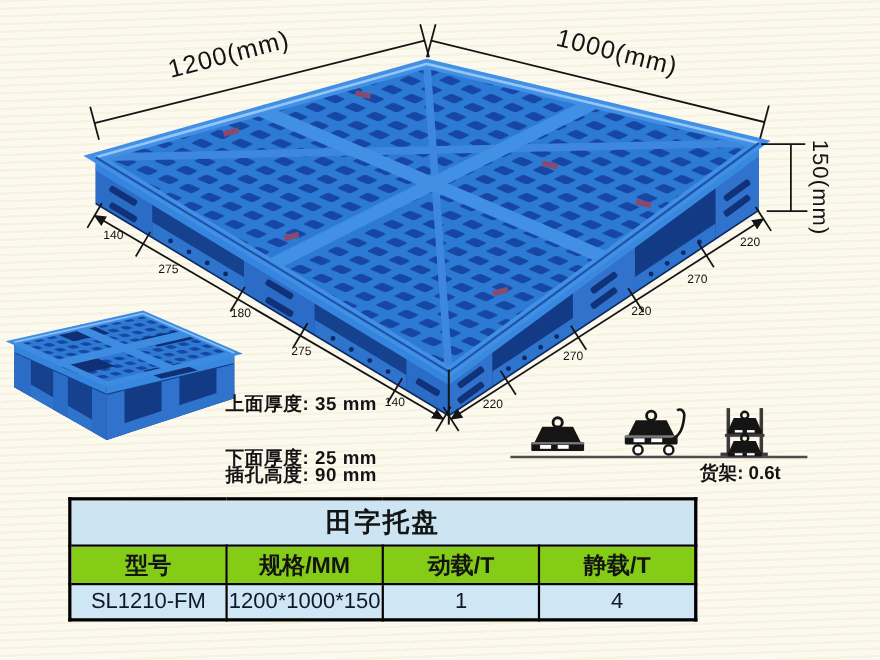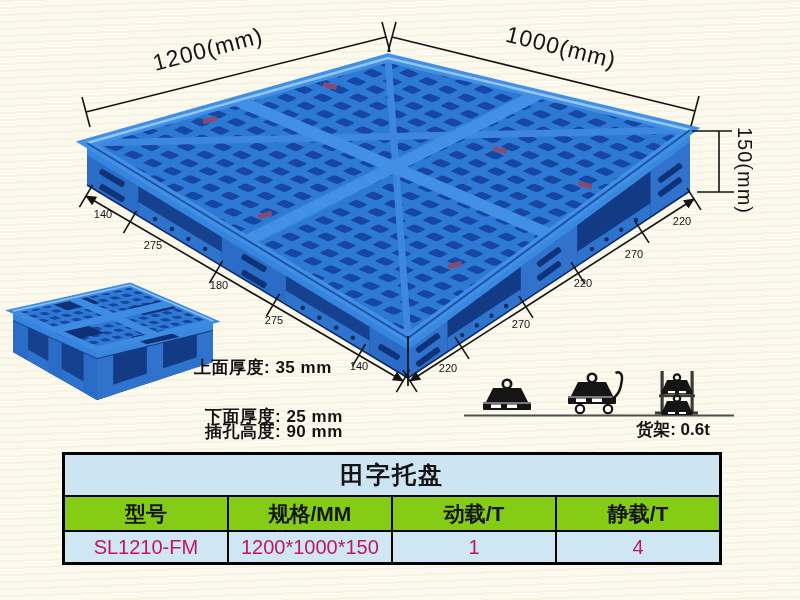--- a/index.html
+++ b/index.html
@@ -16,31 +16,31 @@
   .dim-big{font-size:23px;font-weight:500;letter-spacing:1px;}
   .dim-small{font-size:11px;font-weight:500;width:40px;}
   .dim-vert{
     writing-mode:vertical-rl;font-size:20px;font-weight:500;letter-spacing:1px;
     height:110px;text-align:center;
   }
   .note-line{font-size:17px;font-weight:600;letter-spacing:0.5px;text-align:left;}
   .icon-lbl{font-size:17px;font-weight:700;width:110px;}
   
   .spec-table{
-    position:absolute;left:62px;top:452px;width:660px;
+    position:absolute;left:62px;top:452px;width:572px;
     border-collapse:collapse;table-layout:fixed;
     border:3px solid #000;background:#fff;
   }
   .spec-table td{
     border:2.5px solid #000;text-align:center;vertical-align:middle;
     padding:0;overflow:hidden;
   }
   .t-title{height:40px;background:#cde4f2;font-size:24px;font-weight:700;letter-spacing:2px;}
   .t-head{height:33px;background:#84cc16;font-size:21px;font-weight:700;}
-  .t-data{height:30px;background:#cfe6f4;font-size:20px;font-weight:500;color:#be185d;}
+  .t-data{height:30px;background:#cfe6f4;font-size:20px;font-weight:500;color:#0f172a;}
   .col-model{width:178px;}.col-size{width:254px;margin-left:12px;}.col-dyn{width:104px;}.col-stat{width:118px;}
 </style>
 </head>
 <body>
 
 <div class="stage">
 
   <svg class="scene-svg" width="800" height="600" viewBox="0 0 800 600">
     <defs>
       <pattern id="ph" width="21" height="19" patternUnits="userSpaceOnUse" patternTransform="matrix(0.92 0.39 -0.88 0.43 388 58)">
@@ -249,21 +249,21 @@
   <div class="lbl dim-small" style="left:199px;top:279px;">180</div>
   <div class="lbl dim-small" style="left:254px;top:314px;">275</div>
   <div class="lbl dim-small" style="left:339px;top:360px;">140</div>
 
   <div class="lbl dim-small" style="left:428px;top:362px;">220</div>
   <div class="lbl dim-small" style="left:501px;top:318px;">270</div>
   <div class="lbl dim-small" style="left:563px;top:277px;">220</div>
   <div class="lbl dim-small" style="left:614px;top:248px;">270</div>
   <div class="lbl dim-small" style="left:662px;top:215px;">220</div>
 
-  <div class="lbl note-line" style="left:194px;top:356px;">上面厚度: 35 mm</div>
+  <div class="lbl note-line" style="left:205px;top:356px;">上面厚度: 35 mm</div>
   <div class="lbl note-line" style="left:205px;top:405px;text-align:center;">下面厚度: 25 mm</div>
   <div class="lbl note-line" style="left:205px;top:420px;">插孔高度: 90 mm</div>
 
   <div class="lbl icon-lbl" style="left:618px;top:418px;text-align:center;">货架: 0.6t</div>
 
   <table class="spec-table">
     <tbody>
         <tr>
       <td class="t-title" colspan="4">田字托盘</td>
     </tr>

